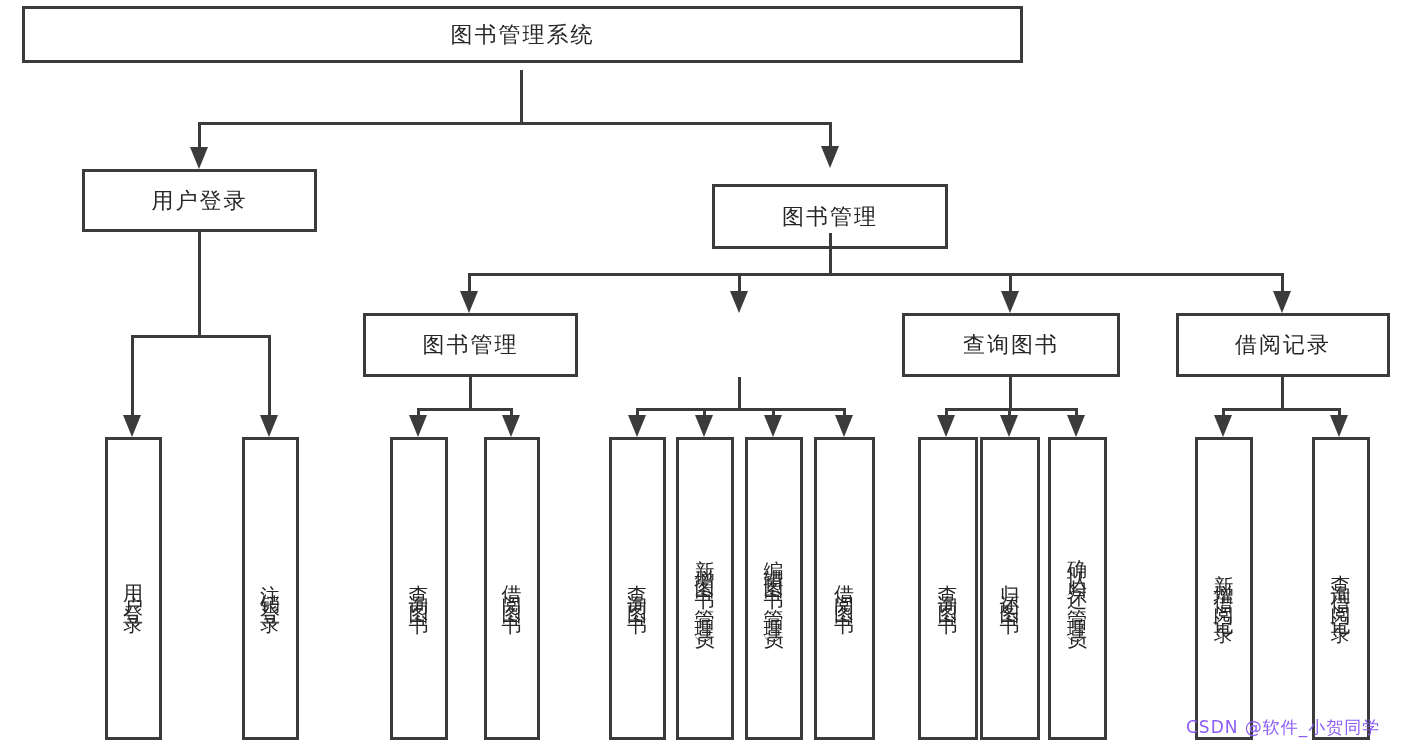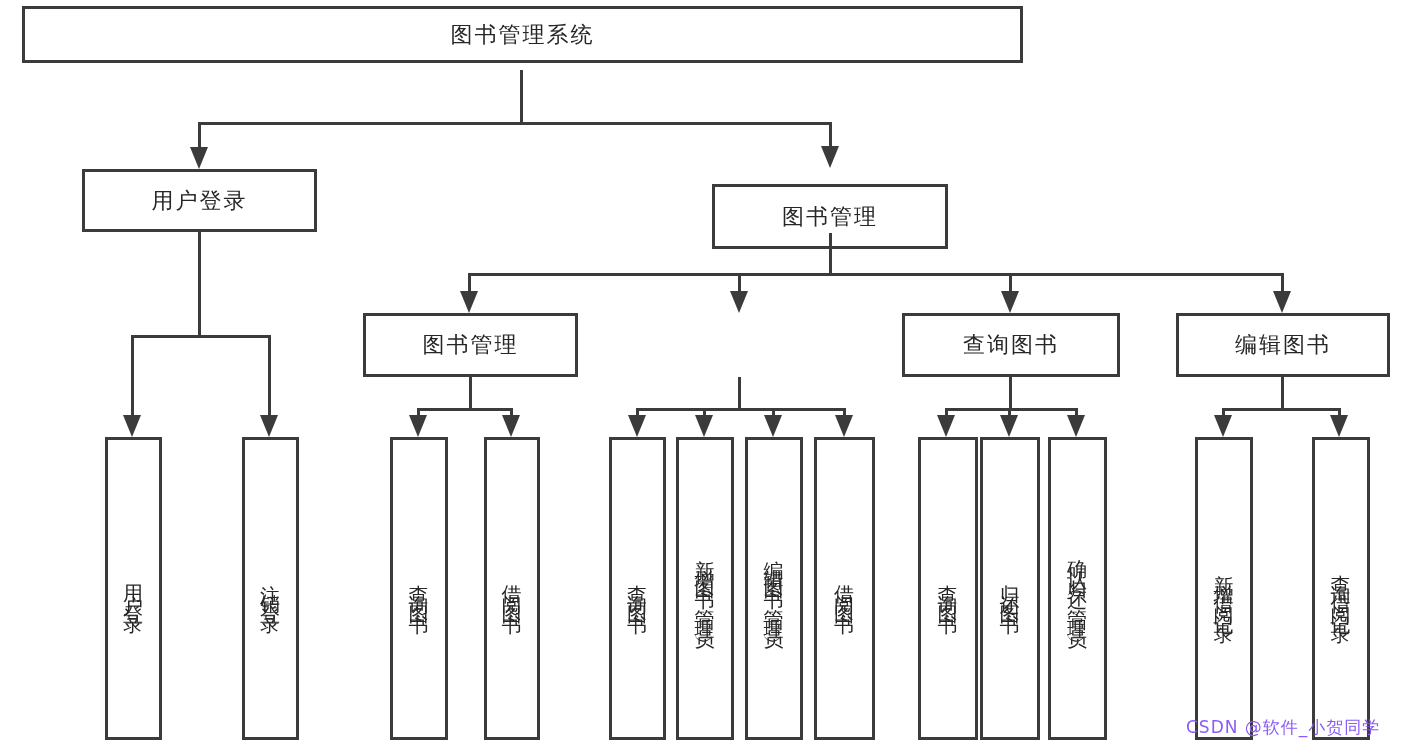--- a/index.html
+++ b/index.html
@@ -99,21 +99,21 @@
   <div class="arrow" style="left:1001px;top:291px"></div>
   <div class="arrow" style="left:1273px;top:291px"></div>
 
   <div class="box hbox" style="left:363px;top:313px;width:215px;height:64px">
     <span>图书管理</span>
   </div>
   <div class="box hbox" style="left:902px;top:313px;width:218px;height:64px">
     <span>查询图书</span>
   </div>
   <div class="box hbox" style="left:1176px;top:313px;width:214px;height:64px">
-    <span>编辑图书</span>
+    <span>借阅记录</span>
   </div>
 
   <div class="vline" style="left:469px;top:377px;height:31px"></div>
   <div class="hline" style="left:417px;top:408px;width:96px"></div>
   <div class="vline" style="left:417px;top:408px;height:12px"></div>
   <div class="vline" style="left:510px;top:408px;height:12px"></div>
   <div class="arrow" style="left:409px;top:415px"></div>
   <div class="arrow" style="left:502px;top:415px"></div>
 
   <div class="vline" style="left:738px;top:377px;height:31px"></div>

